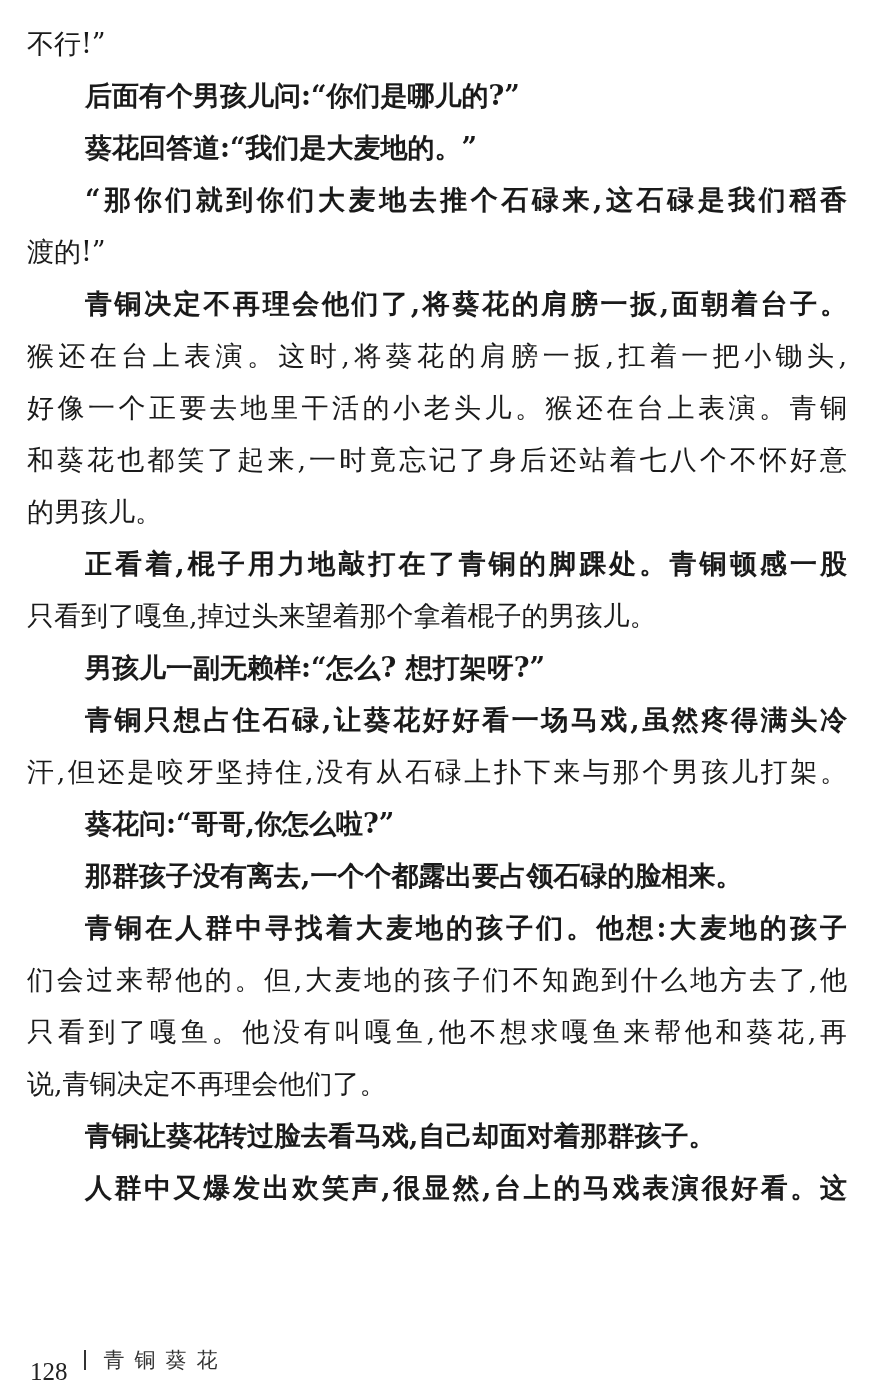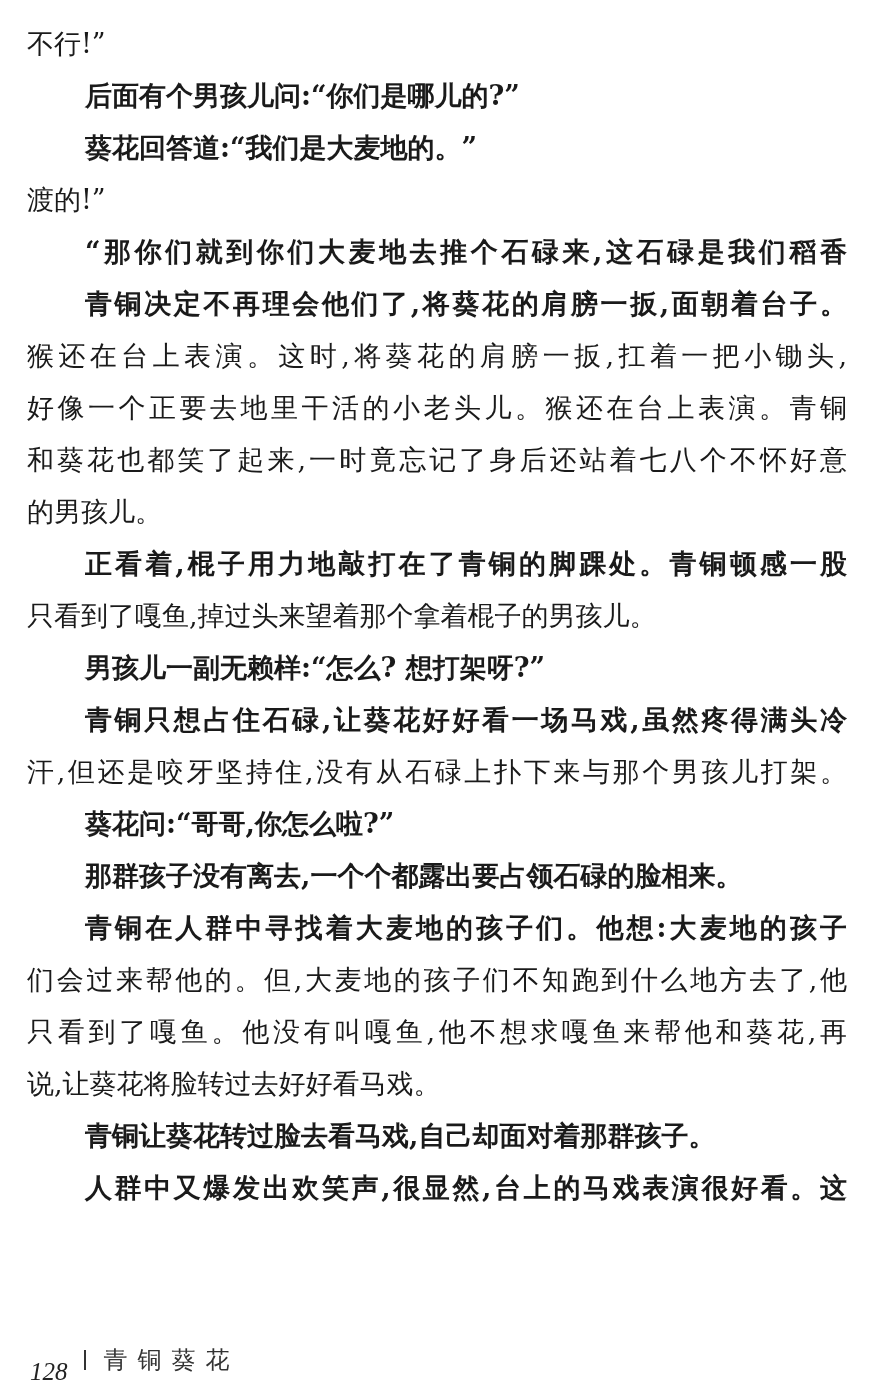--- a/index.html
+++ b/index.html
@@ -15,52 +15,52 @@
     text-align: justify; text-align-last: justify;
     overflow: hidden;
   }
   .line.last { text-align-last: left; }
   .line.indent { padding-left: 58px; font-weight: bold; }
   .footer {
     position: absolute; left: 30px; top: 1334px;
     display: flex; align-items: center;
     font-family: "Liberation Serif", serif; color: #222;
   }
-  .page-number { font-style: italic; font-size: 25px; margin-top: 24px; }
+  .page-number { font-size: 25px; margin-top: 24px; }
   .separator { width: 2px; height: 20px; background: #333; margin: 0 18px 0 16px; }
   .book-title {
-    font-family: Liberation Sans, sans-serif; font-size: 24px; letter-spacing: 10px; color: #333; text-align: center;
+    font-family: Liberation Sans, sans-serif; font-size: 21px; letter-spacing: 10px; color: #333; text-align: center;
   }
 </style>
 </head>
 <body>
 
 <div class="page">
   <div class="body-text" id="body-text">
       <div class="line last">不行!”</div>
       <div class="line indent last">后面有个男孩儿问:“你们是哪儿的?”</div>
       <div class="line indent last">葵花回答道:“我们是大麦地的。”</div>
+      <div class="line indent">“那你们就到你们大麦地去推个石碌来,这石碌是我们稻香</div>
       <div class="line last">渡的!”</div>
-      <div class="line indent">“那你们就到你们大麦地去推个石碌来,这石碌是我们稻香</div>
       <div class="line indent">青铜决定不再理会他们了,将葵花的肩膀一扳,面朝着台子。</div>
       <div class="line">猴还在台上表演。这时,将葵花的肩膀一扳,扛着一把小锄头,</div>
       <div class="line">好像一个正要去地里干活的小老头儿。猴还在台上表演。青铜</div>
       <div class="line">和葵花也都笑了起来,一时竟忘记了身后还站着七八个不怀好意</div>
       <div class="line last">的男孩儿。</div>
       <div class="line indent">正看着,棍子用力地敲打在了青铜的脚踝处。青铜顿感一股</div>
       <div class="line last">只看到了嘎鱼,掉过头来望着那个拿着棍子的男孩儿。</div>
       <div class="line indent last">男孩儿一副无赖样:“怎么? 想打架呀?”</div>
       <div class="line indent">青铜只想占住石碌,让葵花好好看一场马戏,虽然疼得满头冷</div>
       <div class="line">汗,但还是咬牙坚持住,没有从石碌上扑下来与那个男孩儿打架。</div>
       <div class="line indent last">葵花问:“哥哥,你怎么啦?”</div>
       <div class="line indent last">那群孩子没有离去,一个个都露出要占领石碌的脸相来。</div>
       <div class="line indent">青铜在人群中寻找着大麦地的孩子们。他想:大麦地的孩子</div>
       <div class="line">们会过来帮他的。但,大麦地的孩子们不知跑到什么地方去了,他</div>
       <div class="line">只看到了嘎鱼。他没有叫嘎鱼,他不想求嘎鱼来帮他和葵花,再</div>
-      <div class="line last">说,让葵花将脸转过去好好看马戏。</div>
+      <div class="line last">说,青铜决定不再理会他们了。</div>
       <div class="line indent last">青铜让葵花转过脸去看马戏,自己却面对着那群孩子。</div>
       <div class="line indent">人群中又爆发出欢笑声,很显然,台上的马戏表演很好看。这</div>
     </div>
 
   <div class="footer">
     <span class="page-number">128</span>
     <span class="separator"></span>
     <span class="book-title">青铜葵花</span>
   </div>
 </div>

